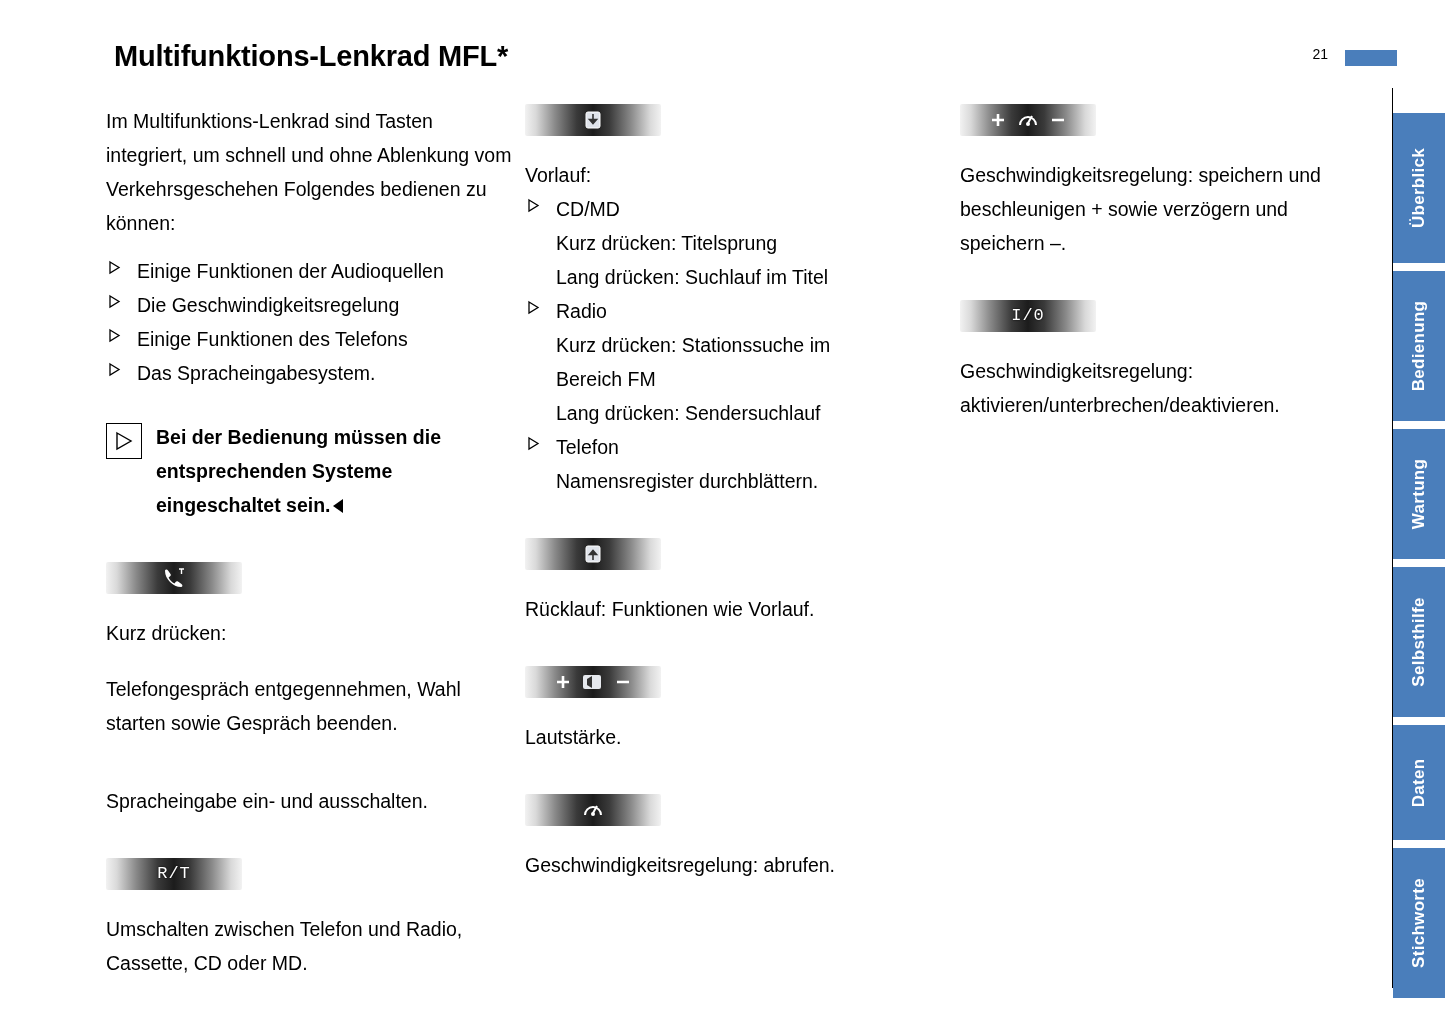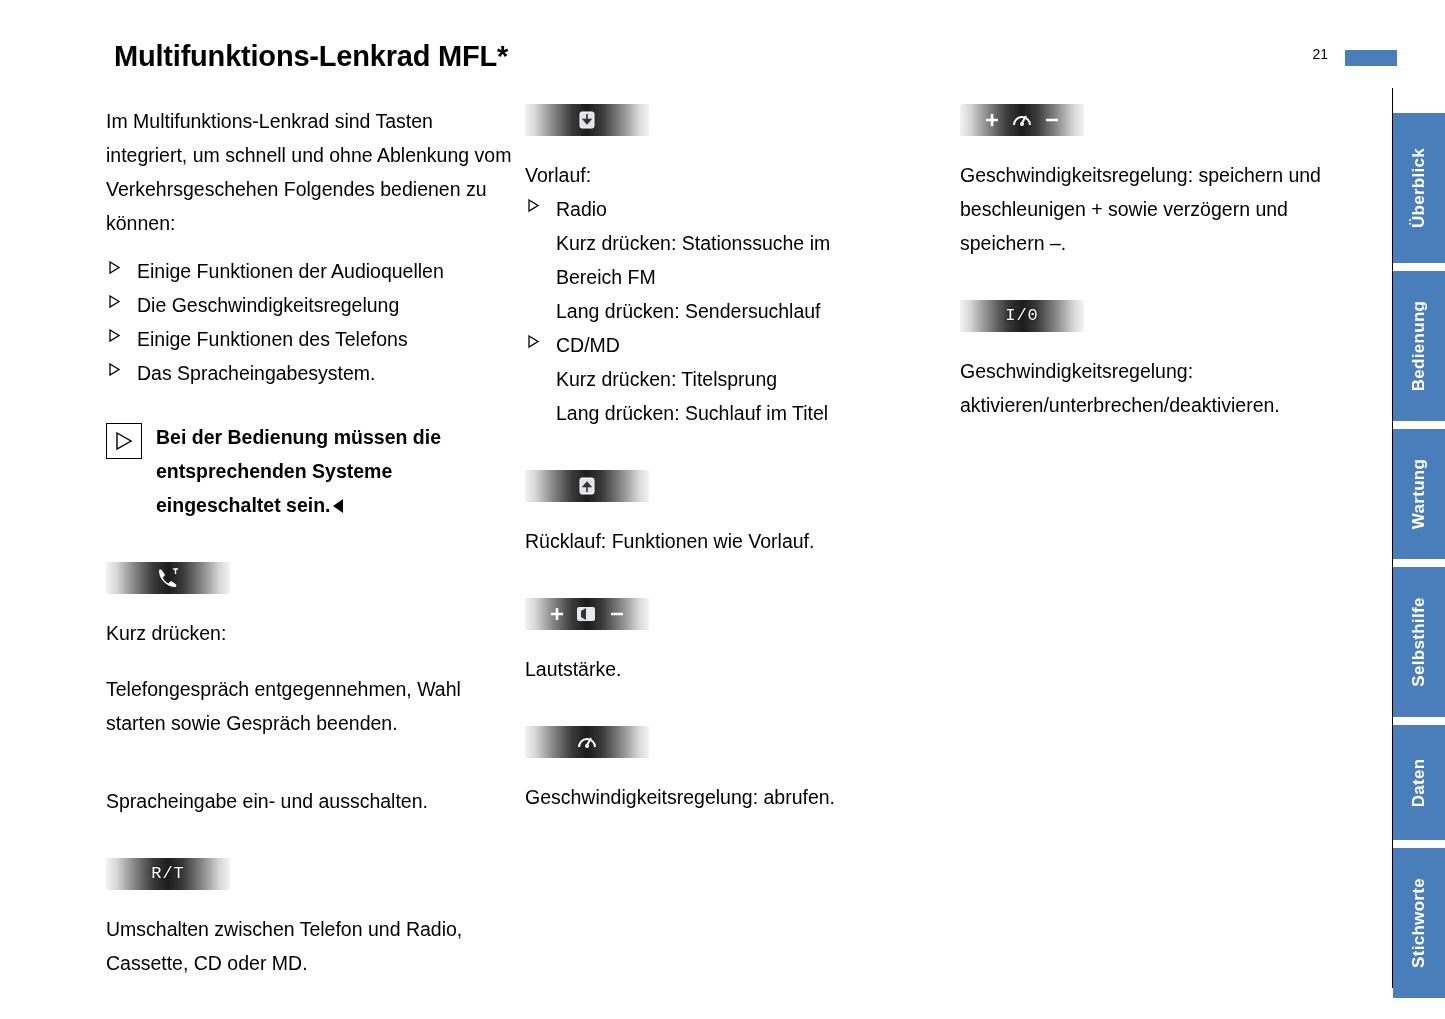--- a/index.html
+++ b/index.html
@@ -115,21 +115,21 @@
     border-right: 10px solid #000;
     border-top: 7px solid transparent;
     border-bottom: 7px solid transparent;
     vertical-align: -1px;
     margin-left: 3px;
   }
 
   
   .chip {
     position: relative;
-    width: 124px;
+    width: 136px;
     height: 32px;
     border-radius: 2px;
     background:
       linear-gradient(to right,
         #f2f2f2 0%,
         #d9d9d9 8%,
         #8a8a8a 22%,
         #3a3a3a 38%,
         #1c1c1c 50%,
         #3a3a3a 62%,
@@ -294,32 +294,39 @@
     </div>
 
     <div class="gap-md"></div>
     <p class="para">Vorlauf:</p>
 
     <ul class="tri">
       <li>
         <svg class="tri-svg" width="13" height="15" viewBox="0 0 13 15">
             <path d="M2 2 L11 7.5 L2 13 Z" fill="none" stroke="#000" stroke-width="1.3"></path>
           </svg>
+        <span class="sub-line">CD/MD</span>
+        <span class="sub-line">Kurz drücken: Titelsprung</span>
+        <span class="sub-line">Lang drücken: Suchlauf im Titel</span>
+      </li>
+      <li>
+        <svg class="tri-svg" width="13" height="15" viewBox="0 0 13 15">
+            <path d="M2 2 L11 7.5 L2 13 Z" fill="none" stroke="#000" stroke-width="1.3"></path>
+          </svg>
         <span class="sub-line">Radio</span>
         <span class="sub-line">Kurz drücken: Stationssuche im</span>
         <span class="sub-line">Bereich FM</span>
         <span class="sub-line">Lang drücken: Sendersuchlauf</span>
       </li>
       <li>
         <svg class="tri-svg" width="13" height="15" viewBox="0 0 13 15">
             <path d="M2 2 L11 7.5 L2 13 Z" fill="none" stroke="#000" stroke-width="1.3"></path>
           </svg>
-        <span class="sub-line">CD/MD</span>
-        <span class="sub-line">Kurz drücken: Titelsprung</span>
-        <span class="sub-line">Lang drücken: Suchlauf im Titel</span>
+        <span class="sub-line">Telefon</span>
+        <span class="sub-line">Namensregister durchblättern.</span>
       </li>
     </ul>
 
     <div class="gap-xl"></div>
 
     <div class="chip">
       <div class="chip-inner">
         <svg width="22" height="22" viewBox="0 0 22 22">
           <rect x="4" y="3" width="14" height="16" rx="2" fill="#dfe3ea" stroke="#fff" stroke-width="1"></rect>
           <path d="M11 17 L11 9 M7.5 11.5 L11 7.5 L14.5 11.5 Z" stroke="#333" stroke-width="1.6" fill="#333"></path>

